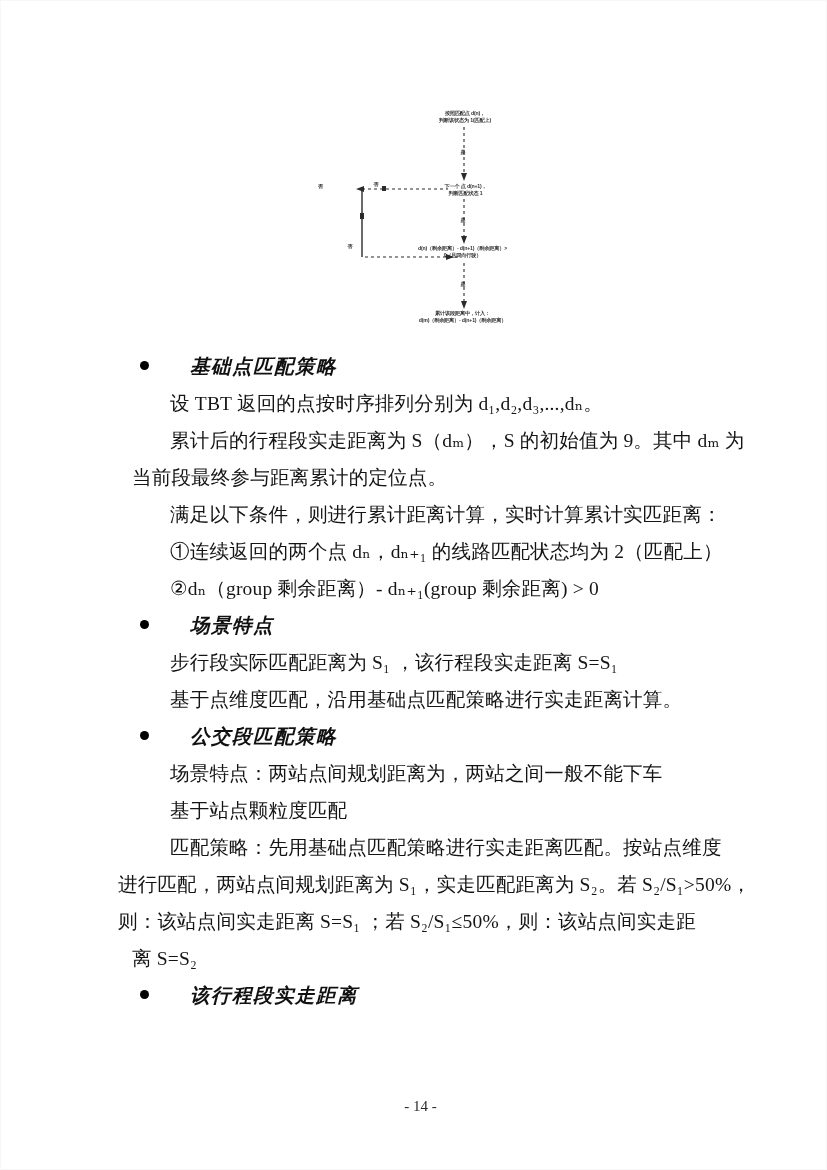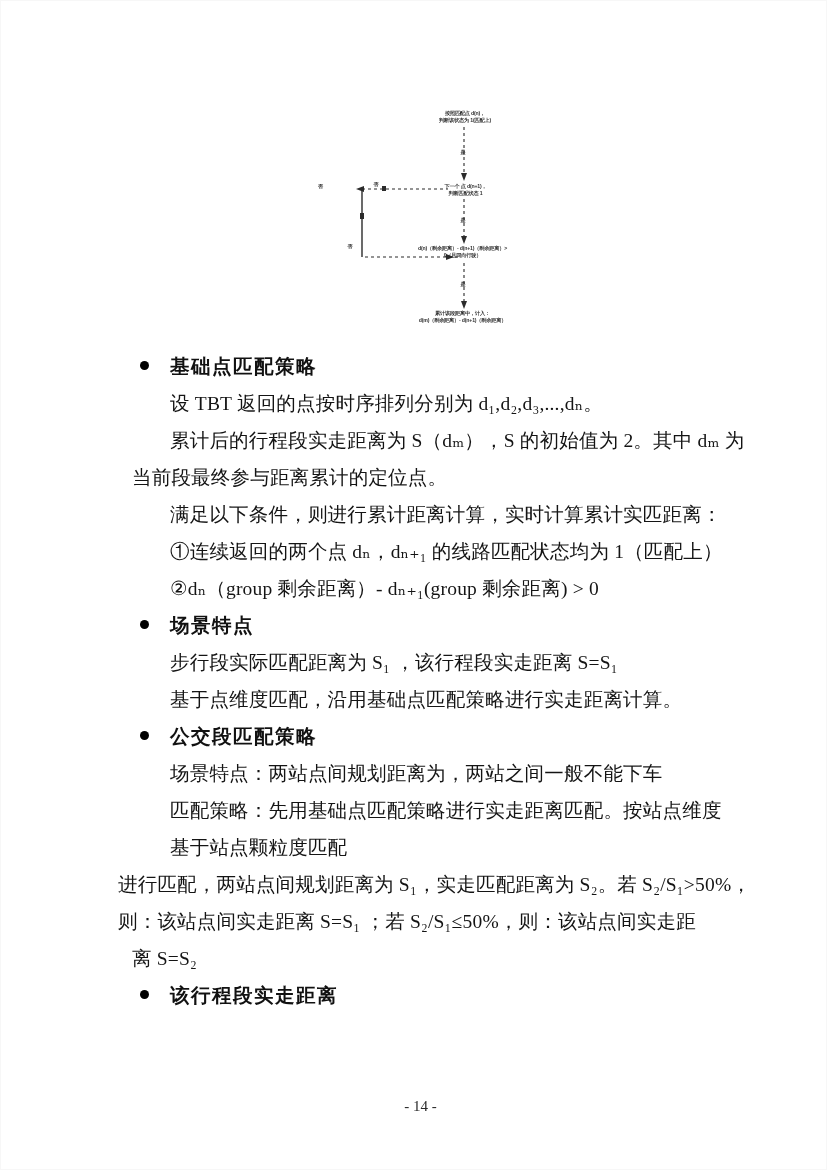--- a/index.html
+++ b/index.html
@@ -101,21 +101,21 @@
   }
   .bullet-head .dot {
     position: absolute;
     left: 8px;
     top: 13px;
     width: 9px;
     height: 9px;
     background: #000;
     border-radius: 50%;
   }
-  .bullet-head .txt { margin-left: 2px; }
+  .bullet-head .txt { margin-left: 22px; font-style: italic; }
 
   
   .page-number {
     position: absolute;
     left: 7px;
     top: 1098px;
     width: 827px;
     text-align: center;
     font-size: 15px;
     color: #2a2a2a;
@@ -179,45 +179,45 @@
 
   <div class="body-text">
 
     <div class="bullet-head">
       <span class="dot"></span>
       <span class="txt">基础点匹配策略</span>
     </div>
 
     <p class="para indent">设 TBT 返回的点按时序排列分别为 d₁,d₂,d₃,...,dₙ。</p>
 
-    <p class="para indent">累计后的行程段实走距离为 S（dₘ），S 的初始值为 2。其中 dₘ 为</p>
+    <p class="para indent">累计后的行程段实走距离为 S（dₘ），S 的初始值为 9。其中 dₘ 为</p>
     <p class="para">当前段最终参与距离累计的定位点。</p>
 
     <p class="para indent">满足以下条件，则进行累计距离计算，实时计算累计实匹距离：</p>
 
-    <p class="para indent">①连续返回的两个点 dₙ，dₙ₊₁ 的线路匹配状态均为 1（匹配上）</p>
+    <p class="para indent">①连续返回的两个点 dₙ，dₙ₊₁ 的线路匹配状态均为 2（匹配上）</p>
     <p class="para indent">②dₙ（group 剩余距离）- dₙ₊₁(group 剩余距离) &gt; 0</p>
 
     <div class="bullet-head">
       <span class="dot"></span>
       <span class="txt">场景特点</span>
     </div>
 
     <p class="para indent">步行段实际匹配距离为 S₁ ，该行程段实走距离 S=S₁</p>
     <p class="para indent">基于点维度匹配，沿用基础点匹配策略进行实走距离计算。</p>
 
     <div class="bullet-head">
       <span class="dot"></span>
       <span class="txt">公交段匹配策略</span>
     </div>
 
     <p class="para indent">场景特点：两站点间规划距离为，两站之间一般不能下车</p>
+    <p class="para indent">基于站点颗粒度匹配</p>
+
     <p class="para indent">匹配策略：先用基础点匹配策略进行实走距离匹配。按站点维度</p>
-
-    <p class="para indent">基于站点颗粒度匹配</p>
     <p class="para" style="margin-left:-14px">进行匹配，两站点间规划距离为 S₁，实走匹配距离为 S₂。若 S₂/S₁&gt;50%，</p>
     <p class="para" style="margin-left:-14px">则：该站点间实走距离 S=S₁ ；若 S₂/S₁≤50%，则：该站点间实走距</p>
     <p class="para">离 S=S₂</p>
 
     <div class="bullet-head">
       <span class="dot"></span>
       <span class="txt">该行程段实走距离</span>
     </div>
 
   </div>

